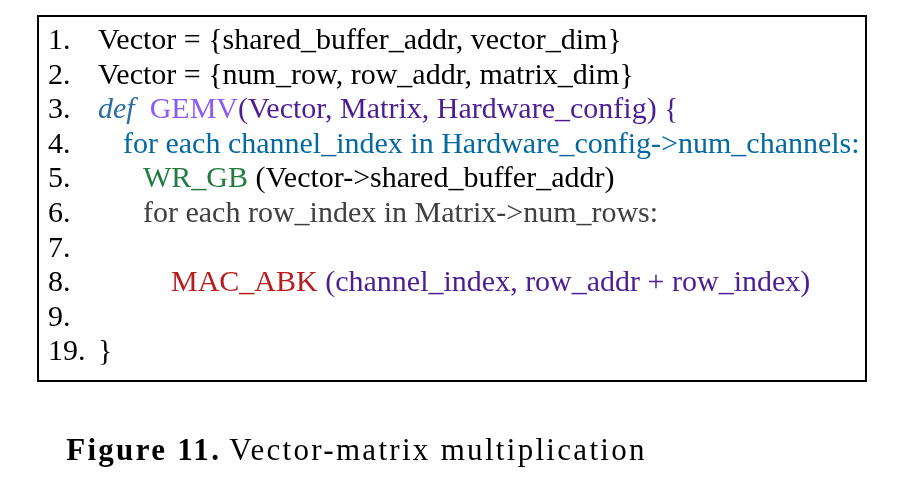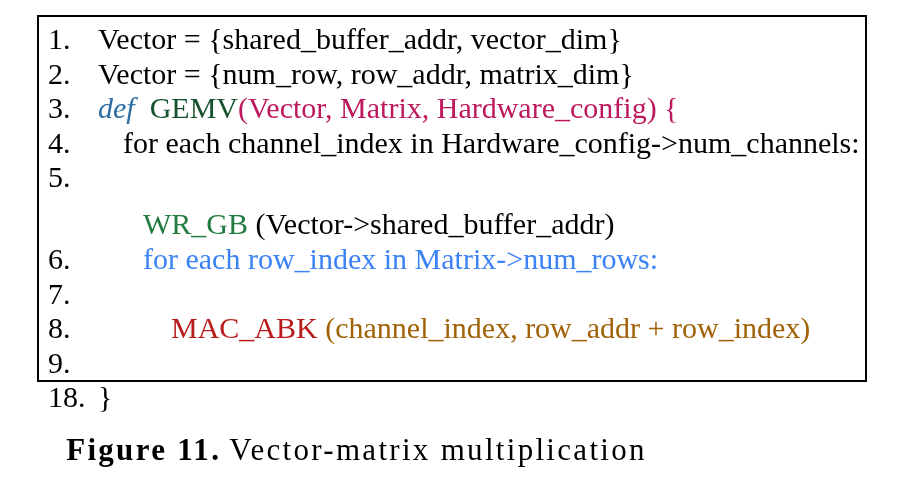--- a/index.html
+++ b/index.html
@@ -64,45 +64,45 @@
     <div class="code-line">
       <span class="line-number">1.</span>
       <span class="line-text" style="padding-left: 0px;"><span style="color: rgb(0, 0, 0);">Vector = {shared_buffer_addr, vector_dim}</span></span>
     </div>
     <div class="code-line">
       <span class="line-number">2.</span>
       <span class="line-text" style="padding-left: 0px;"><span style="color: rgb(0, 0, 0);">Vector = {num_row, row_addr, matrix_dim}</span></span>
     </div>
     <div class="code-line">
       <span class="line-number">3.</span>
-      <span class="line-text" style="padding-left: 0px;"><span style="color: rgb(46, 109, 164); font-style: italic;">def</span><span style="color: rgb(0, 0, 0);">  </span><span style="color: #14532d;">GEMV</span><span style="color: #be185d;">(Vector, Matrix, Hardware_config) {</span></span>
+      <span class="line-text" style="padding-left: 0px;"><span style="color: rgb(46, 109, 164); font-style: italic;">def</span><span style="color: rgb(0, 0, 0);">  </span><span style="color: #8b5cf6;">GEMV</span><span style="color: #4c1d95;">(Vector, Matrix, Hardware_config) {</span></span>
     </div>
     <div class="code-line">
       <span class="line-number">4.</span>
-      <span class="line-text" style="padding-left: 25px;"><span style="color: #000000; text-align: right;">for each channel_index in Hardware_config-&gt;num_channels:</span></span>
+      <span class="line-text" style="padding-left: 25px;"><span style="color: #0369a1; text-align: right;">for each channel_index in Hardware_config-&gt;num_channels:</span></span>
     </div>
     <div class="code-line">
       <span class="line-number">5.</span>
-      <span class="line-text" style="padding-left: 45px; margin-top: 47px;"><span style="color: rgb(34, 123, 63);">WR_GB</span><span style="color: rgb(0, 0, 0);"> (Vector-&gt;shared_buffer_addr)</span></span>
+      <span class="line-text" style="padding-left: 45px;"><span style="color: rgb(34, 123, 63);">WR_GB</span><span style="color: rgb(0, 0, 0);"> (Vector-&gt;shared_buffer_addr)</span></span>
     </div>
     <div class="code-line">
       <span class="line-number">6.</span>
-      <span class="line-text" style="padding-left: 45px;"><span style="color: #3b82f6;">for each row_index in Matrix-&gt;num_rows:</span></span>
+      <span class="line-text" style="padding-left: 45px;"><span style="color: #404040;">for each row_index in Matrix-&gt;num_rows:</span></span>
     </div>
     <div class="code-line">
       <span class="line-number">7.</span>
     </div>
     <div class="code-line">
       <span class="line-number">8.</span>
-      <span class="line-text" style="padding-left: 73px;"><span style="color: #b91c1c;">MAC_ABK</span><span style="color: #a16207;"> (channel_index, row_addr + row_index)</span></span>
+      <span class="line-text" style="padding-left: 73px;"><span style="color: #b91c1c;">MAC_ABK</span><span style="color: #4c1d95;"> (channel_index, row_addr + row_index)</span></span>
     </div>
     <div class="code-line">
       <span class="line-number">9.</span>
     </div>
     <div class="code-line">
-      <span class="line-number">18.</span>
+      <span class="line-number">19.</span>
       <span class="line-text" style="padding-left: 0px;"><span style="color: rgb(0, 0, 0);">}</span></span>
     </div>
   </div>
 
 <div class="caption">
   <span class="caption-label">Figure 11.</span><span class="caption-text">Vector-matrix multiplication compilation</span>
 </div>
 
 </body></html>

